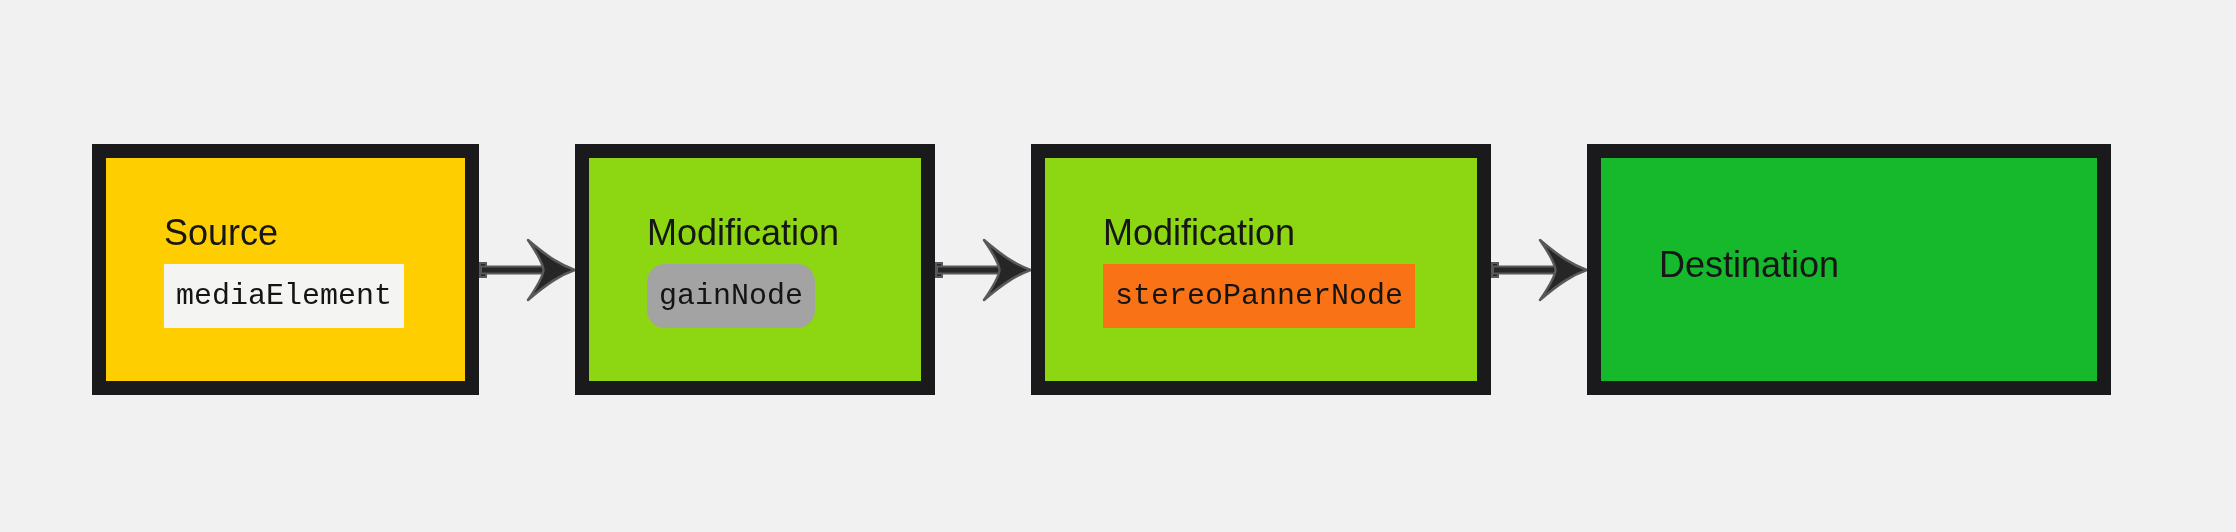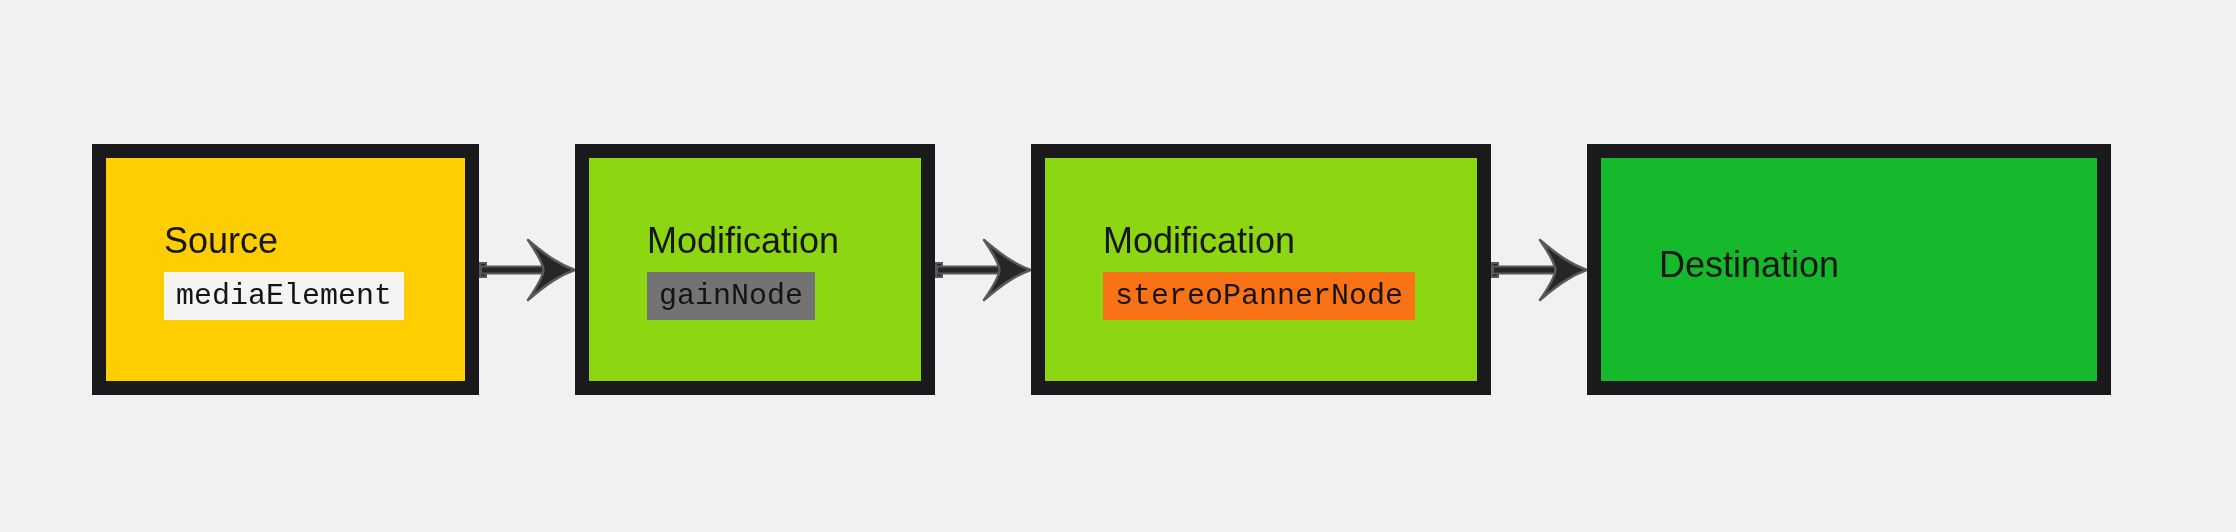--- a/index.html
+++ b/index.html
@@ -41,21 +41,21 @@
     line-height: 44px;
     color: #161616;
     letter-spacing: 0px;
     margin-bottom: 9px;
   }
   .node-code {
     align-self: flex-start;
     font-family: "Liberation Mono", monospace;
     font-size: 30px;
     line-height: 36px;
-    padding: 6px 12px;
+    padding: 14px 12px;
     color: #141414;
     white-space: nowrap;
   }
   .arrow {
     flex: 0 0 96px;
     width: 96px;
     display: flex;
     align-items: center;
     justify-content: center;
   }
@@ -75,21 +75,21 @@
     <div class="arrow">
       <svg width="96" height="90" viewBox="0 0 96 90">
         <rect x="1" y="38" width="6" height="14" stroke-width="2" fill="#262626" stroke="#595959"></rect>
         <rect x="2" y="41.5" width="64" height="7" stroke-width="2" fill="#262626" stroke="#595959"></rect>
         <path d="M96 45 C82 40 70 33 49 15 C60 31 64 39 64.5 45 C64 51 60 59 49 75 C70 57 82 50 96 45 Z" stroke-width="2.5" stroke-linejoin="round" fill="#262626" stroke="#595959"></path>
       </svg>
     </div>
 
     <div class="node n2" style="background: rgb(140, 214, 18); border-color: rgb(26, 26, 28);">
       <div class="node-title">Modification</div>
-      <code class="node-code" style="background: #737373;">gainNode</code>
+      <code class="node-code" style="background: #a3a3a3; border-radius: 18px;">gainNode</code>
     </div>
 
     <div class="arrow">
       <svg width="96" height="90" viewBox="0 0 96 90">
         <rect x="1" y="38" width="6" height="14" stroke-width="2" fill="#262626" stroke="#595959"></rect>
         <rect x="2" y="41.5" width="64" height="7" stroke-width="2" fill="#262626" stroke="#595959"></rect>
         <path d="M96 45 C82 40 70 33 49 15 C60 31 64 39 64.5 45 C64 51 60 59 49 75 C70 57 82 50 96 45 Z" stroke-width="2.5" stroke-linejoin="round" fill="#262626" stroke="#595959"></path>
       </svg>
     </div>
 

